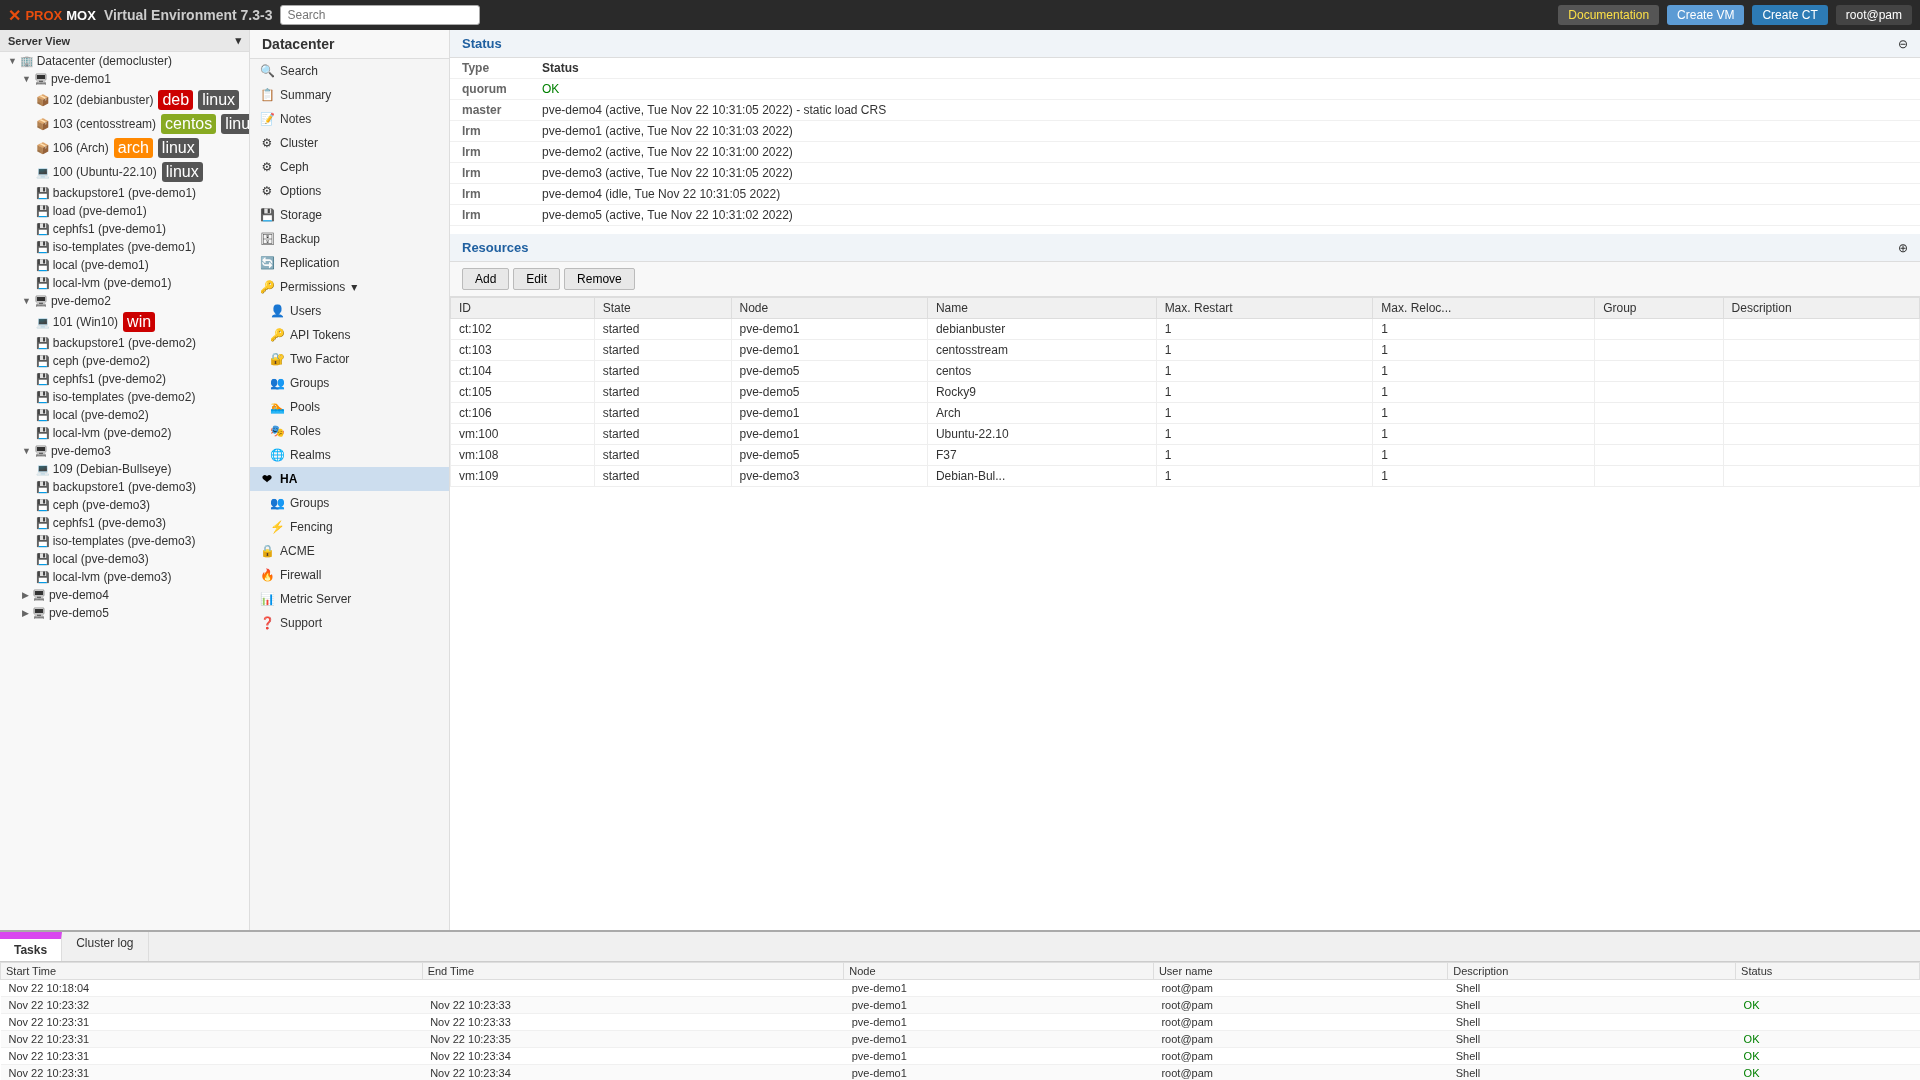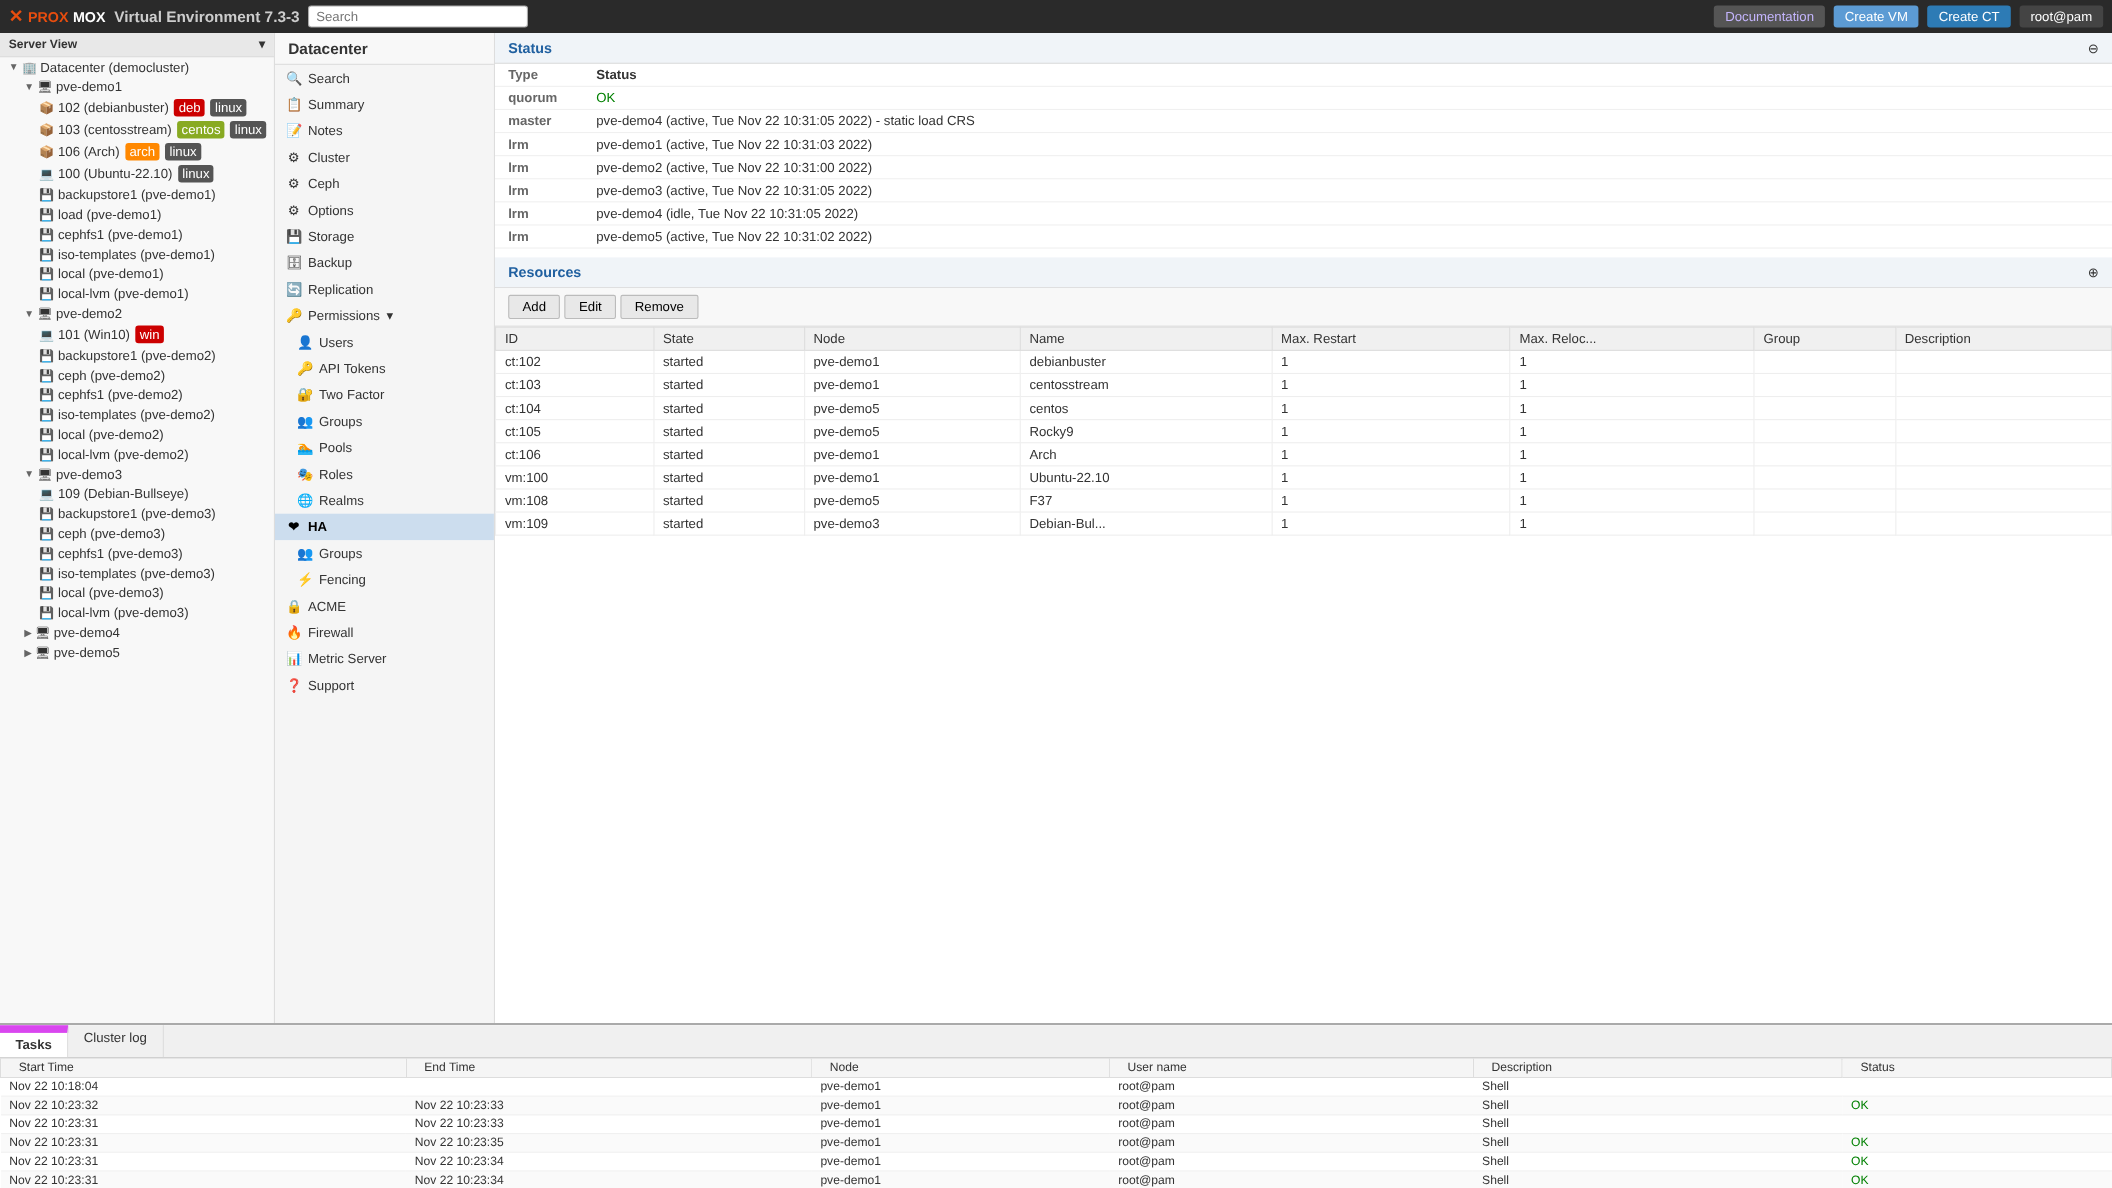--- a/index.html
+++ b/index.html
@@ -5,34 +5,34 @@
     * { box-sizing: border-box; margin: 0; padding: 0; }
     body { font-family: Arial, sans-serif; font-size: 12px; background: #f0f0f0; color: #333; height: 1080px; width: 1920px; overflow: hidden; }
 
     
     #topbar { display: flex; align-items: center; background: #2a2a2a; height: 30px; padding: 0 8px; gap: 8px; }
     #topbar .logo { display: flex; align-items: center; gap: 4px; color: #fff; font-weight: bold; font-size: 13px; }
     #topbar .logo .x-icon { color: #e84d0e; font-weight: bold; font-size: 16px; }
     #topbar .search-box { background: #fff; border: 1px solid #aaa; border-radius: 3px; padding: 2px 6px; font-size: 12px; width: 200px; }
     #topbar .spacer { flex: 1; }
     #topbar .btn { display: flex; align-items: center; gap: 4px; padding: 3px 10px; border-radius: 3px; font-size: 12px; cursor: pointer; border: none; }
-    .btn-doc { background: #555; color: #c4b5fd; }
+    .btn-doc { background: #555; color: #fde047; }
     .btn-vm { background: #5c9bd4; color: #fff; }
     .btn-ct { background: #2d7bb5; color: #fff; }
     .btn-user { background: #444; color: #fff; }
 
     
     #main { display: flex; height: calc(1080px - 30px - 150px); }
 
     
     #sidebar { width: 250px; background: #f8f8f8; border-right: 1px solid #ddd; overflow-y: auto; font-size: 12px; text-align: right; }
     .sidebar-header { display: flex; align-items: center; justify-content: space-between; padding: 4px 8px; background: #e8e8e8; border-bottom: 1px solid #ddd; }
     .sidebar-header span { font-weight: bold; font-size: 11px; }
     .tree-item { display: flex; align-items: center; padding: 2px 4px; cursor: pointer; gap: 3px; white-space: nowrap; }
-    .badge { display: inline-block; padding: 1px 4px; border-radius: 3px; font-size: 12px; color: #fff; margin-left: 2px; }
+    .badge { display: inline-block; padding: 1px 4px; border-radius: 3px; font-size: 16px; color: #fff; margin-left: 2px; }
     .badge-deb { background: #c00; }
     .badge-linux { background: #555; }
     .badge-centos { background: #8a2; }
     .badge-arch { background: #f80; }
     .badge-win { background: #c00; }
 
     
     #nav { width: 200px; background: #f5f5f5; border-right: 1px solid #ddd; overflow-y: auto; }
     .nav-item { display: flex; align-items: center; padding: 5px 10px; gap: 6px; cursor: pointer; font-size: 12px; }
     .nav-item.selected { background: #cde; color: #000; font-weight: bold; }
@@ -59,21 +59,21 @@
 
     .toolbar { display: flex; gap: 4px; padding: 6px 12px; background: #f8f8f8; border-bottom: 1px solid #ddd; }
     .tb-btn { padding: 3px 12px; background: #e8e8e8; border: 1px solid #bbb; border-radius: 2px; cursor: pointer; font-size: 12px; }
 
     
     #bottom { height: 150px; background: #fff; border-top: 2px solid #aaa; overflow: auto; }
     .bottom-tabs { display: flex; background: #f0f0f0; border-bottom: 1px solid #ccc; }
     .bottom-tab { padding: 4px 14px; cursor: pointer; font-size: 12px; border-right: 1px solid #ddd; }
     .bottom-tab.active { background: #fff; border-top: 7px solid #d946ef; font-weight: bold; }
     .tasks-table { width: 100%; border-collapse: collapse; font-size: 11px; }
-    .tasks-table th { background: #f5f5f5; border: 1px solid #ddd; padding: 2px 16px; text-align: left; font-weight: normal; position: sticky; top: 0; }
+    .tasks-table th { background: #f5f5f5; border: 1px solid #ddd; padding: 2px 5px; text-align: left; font-weight: normal; position: sticky; top: 0; }
     .tasks-table td { border-bottom: 1px solid #f0f0f0; padding: 2px 8px; }
     .tasks-table tr:nth-child(even) td { background: #fafafa; }
   </style>
 </head>
 <body>
 
 <div id="topbar">
   <div class="logo">
     <span class="x-icon">✕</span>
     <span style="color:#e84d0e;">PROX</span>

